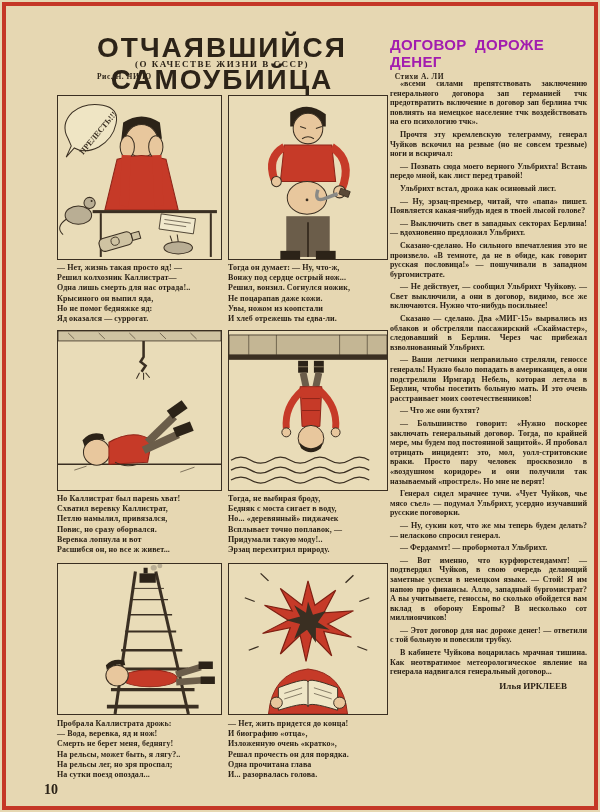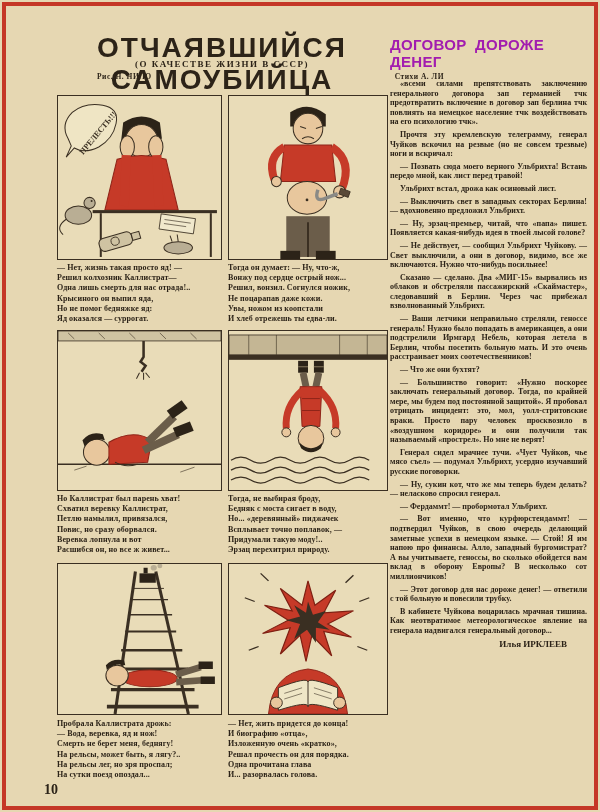--- a/index.html
+++ b/index.html
@@ -243,22 +243,23 @@
 Одна прочитана глава
 И... разорвалась голова.</div>
 
   <div class="article">
     <h2 class="article-title">ДОГОВОР ДОРОЖЕ ДЕНЕГ</h2>
     <div class="article-body">
         <p>«всеми силами препятствовать заключению генерального договора зап германией тчк предотвратить включение в договор зап берлина тчк повлиять на немецкое население тчк воздействовать на его психологию тчк».</p>
         <p>Прочтя эту кремлевскую телеграмму, генерал Чуйков вскочил на резвые (но не совсем трезвые) ноги и вскричал:</p>
         <p>— Позвать сюда моего верного Ульбрихта! Встань передо мной, как лист перед травой!</p>
         <p>Ульбрихт встал, дрожа как осиновый лист.</p>
+        <p>— Ну, эрзац-премьер, читай, что «папа» пишет. Появляется какая-нибудь идея в твоей лысой голове?</p>
         <p>— Выключить свет в западных секторах Берлина! — вдохновенно предложил Ульбрихт.</p>
-        <p>— Ну, эрзац-премьер, читай, что «папа» пишет. Появляется какая-нибудь идея в твоей лысой голове?</p>
+        <p>Сказано-сделано. Но сильного впечатления это не произвело. «В темноте, да не в обиде, как говорит русская пословица!» — пошучивали в западном бургомистрате.</p>
         <p>— Не действует, — сообщил Ульбрихт Чуйкову. — Свет выключили, а они в договор, видимо, все же включаются. Нужно что-нибудь посильнее!</p>
         <p>Сказано — сделано. Два «МИГ-15» вырвались из облаков и обстреляли пассажирский «Скаймастер», следовавший в Берлин. Через час прибежал взволнованный Ульбрихт.</p>
         <p>— Ваши летчики неправильно стреляли, геноссе генераль! Нужно было попадать в американцев, а они подстрелили Ирмгард Небель, которая летела в Берлин, чтобы посетить больную мать. И это очень расстраивает моих соотечественников!</p>
         <p>— Что же они бухтят?</p>
         <p>— Большинство говорит: «Нужно поскорее заключать генеральный договор. Тогда, по крайней мере, мы будем под постоянной защитой». Я пробовал отрицать инцидент: это, мол, уолл-стритовские враки. Просто пару человек просквозило в «воздушном коридоре» и они получили так называемый «прострел». Но мне не верят!</p>
         <p>Генерал сидел мрачнее тучи. «Чует Чуйков, чье мясо съел» — подумал Ульбрихт, усердно изучавший русские поговорки.</p>
         <p>— Ну, сукин кот, что же мы теперь будем делать? — неласково спросил генерал.</p>
         <p>— Фердаммт! — пробормотал Ульбрихт.</p>
         <p>— Вот именно, что курфюрстендаммт! — подтвердил Чуйков, в свою очередь делающий заметные успехи в немецком языке. — Стой! Я им напою про финансы. Алло, западный бургомистрат? А вы учитываете, геноссы, во сколько обойдется вам вклад в оборону Европы? В несколько сот миллиончиков!</p>
         <p>— Этот договор для нас дороже денег! — ответили с той больную и повесили трубку.</p>

